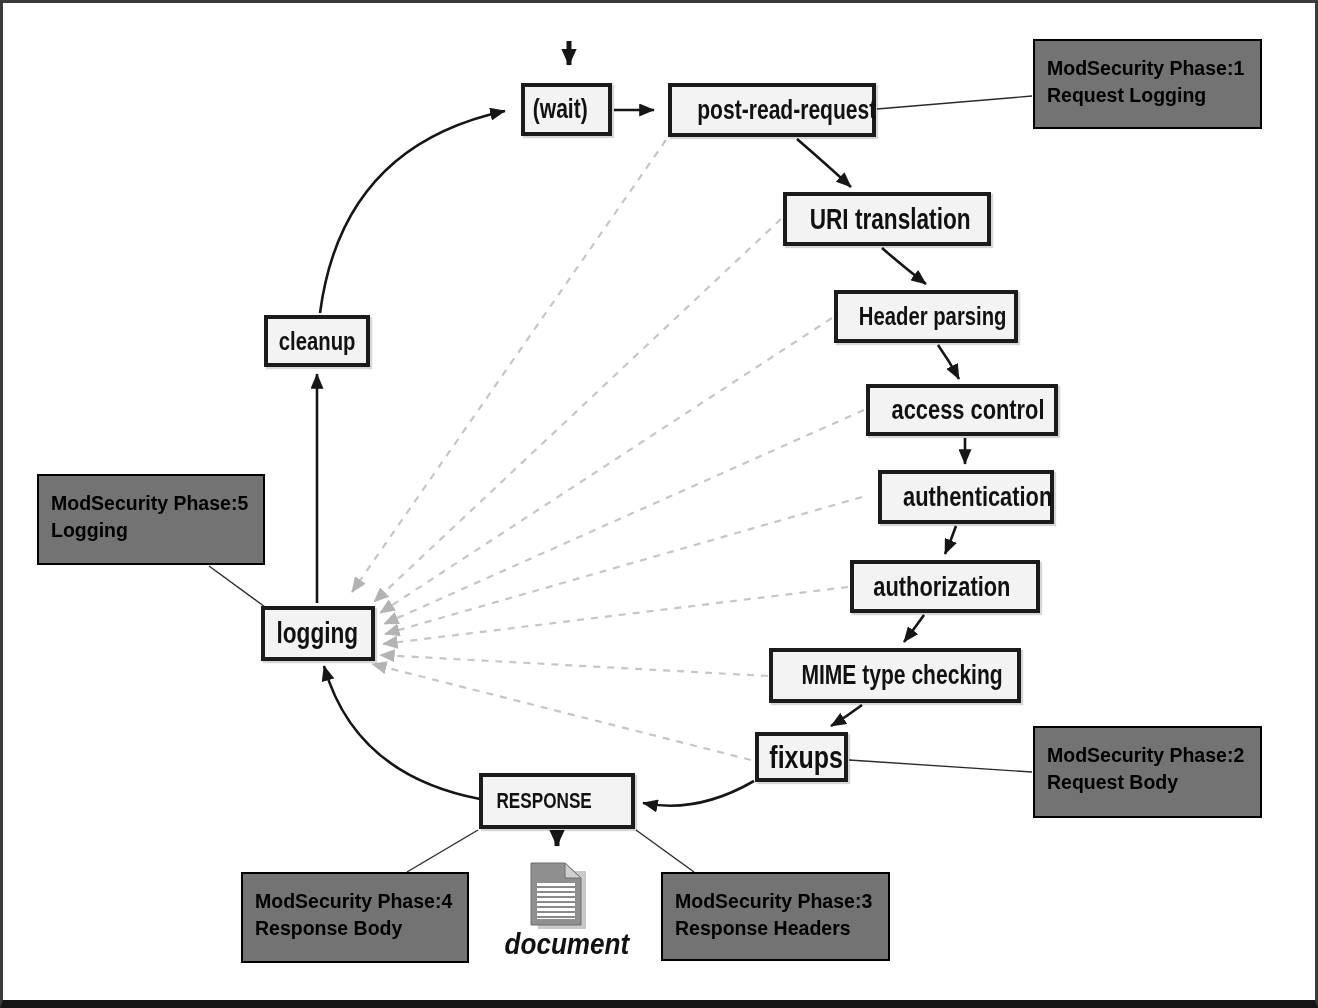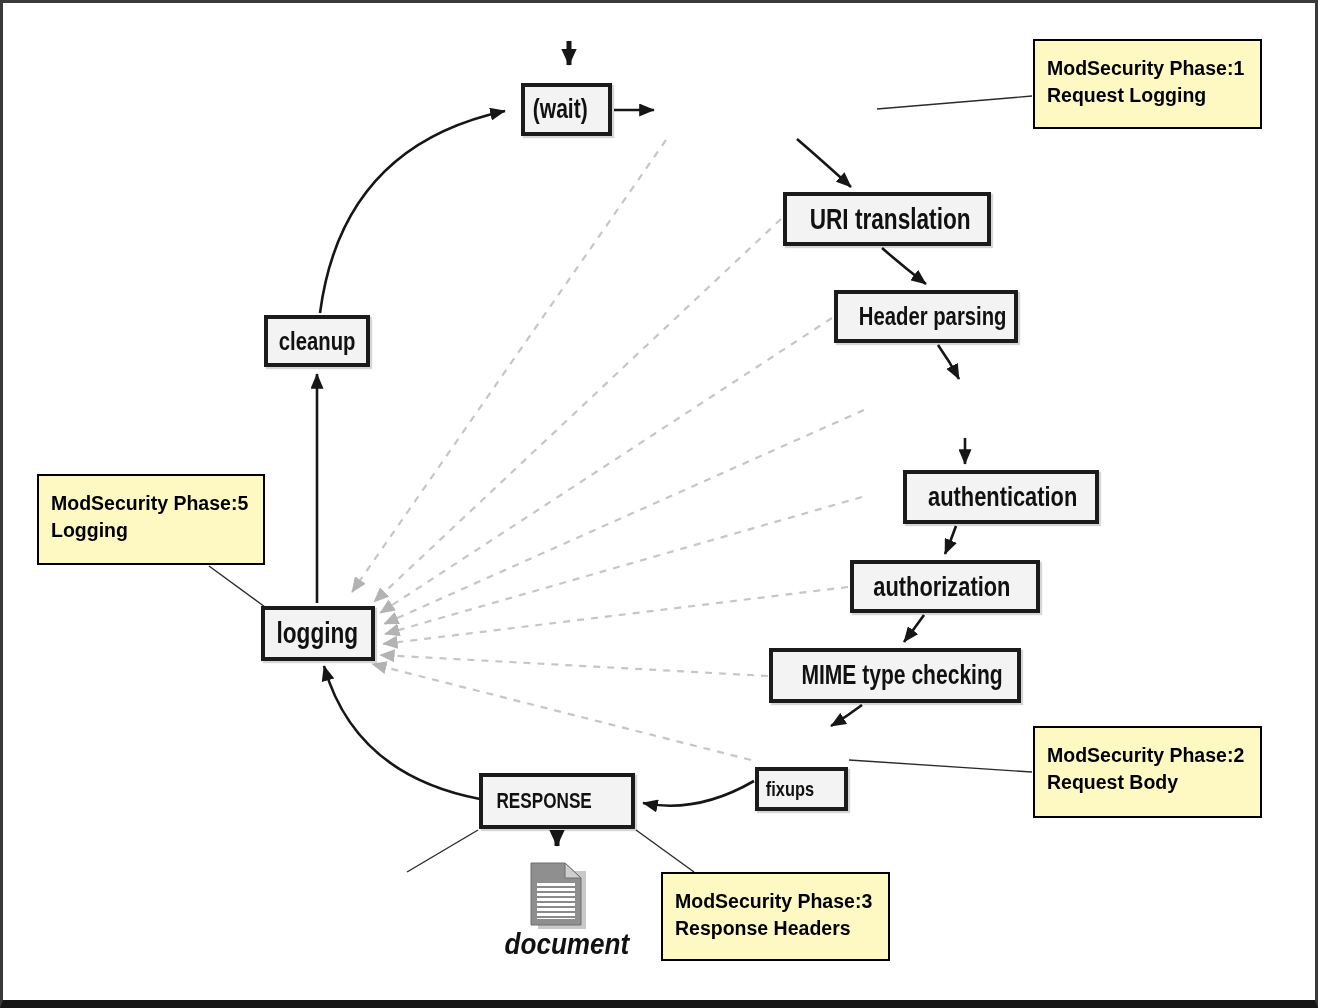--- a/index.html
+++ b/index.html
@@ -17,21 +17,21 @@
   .thin{fill:none;stroke:#2a2a2a;stroke-width:1.4}
   .dash{fill:none;stroke:var(--dashed-line,#c6c6c6);stroke-width:2.2;stroke-dasharray:7 7}
   .node{
     position:absolute;display:flex;align-items:center;justify-content:flex-start;
     background:var(--node-fill,#f3f3f3);
     border:4px solid var(--node-border,#1b1b1b);
     box-shadow:2px 2px 1px rgba(0,0,0,.16);
   }
   .nlab{font-weight:bold;white-space:nowrap;transform:scaleX(.78);color:#111}
   .ann{
-    position:absolute;background:#fef9c3;border:2px solid #000;
+    position:absolute;background:#737373;border:2px solid #000;
     padding:14px 12px 0 12px;font-weight:bold;font-size:19.5px;line-height:27px;color:#000;
   }
   .ann-right{text-align:left}
   .doc{position:absolute}
   .doc-label{
     position:absolute;font-weight:bold;font-style:italic;font-size:29px;color:#111;
     transform:scaleX(.9);width:130px;text-align:center;white-space:nowrap;
   }
 </style>
 </head>
@@ -79,36 +79,42 @@
     <path class="thin" d="M874,106 L1029,93"></path>
     <path class="thin" d="M846,757 L1029,769"></path>
     <path class="thin" d="M633,827 L691,869"></path>
     <path class="thin" d="M475,827 L404,869"></path>
     <path class="thin" d="M206,563 L262,604"></path>
   </svg>
 
   <div class="node" style="left:518px;top:80px;width:91px;height:53px;font-size:27px">
     <span class="nlab">(wait)</span>
   </div>
+  <div class="node" style="left:665px;top:80px;width:208px;height:54px;font-size:27px">
+    <span class="nlab">post-read-request</span>
+  </div>
   <div class="node" style="left:780px;top:189px;width:208px;height:54px;font-size:29px">
     <span class="nlab">URI translation</span>
   </div>
   <div class="node" style="left:831px;top:287px;width:184px;height:53px;font-size:26px">
     <span class="nlab">Header parsing</span>
   </div>
-  <div class="node" style="left:900px;top:467px;width:196px;height:54px;font-size:28px">
+  <div class="node" style="left:863px;top:381px;width:192px;height:52px;font-size:28px">
+    <span class="nlab">access control</span>
+  </div>
+  <div class="node" style="left:875px;top:467px;width:176px;height:54px;font-size:28px">
     <span class="nlab">authentication</span>
   </div>
   <div class="node" style="left:847px;top:557px;width:190px;height:53px;font-size:28px">
     <span class="nlab">authorization</span>
   </div>
   <div class="node" style="left:766px;top:645px;width:252px;height:55px;font-size:27px">
     <span class="nlab">MIME type checking</span>
   </div>
-  <div class="node" style="left:752px;top:764px;width:93px;height:44px;font-size:21px">
+  <div class="node" style="left:752px;top:729px;width:93px;height:50px;font-size:32px">
     <span class="nlab">fixups</span>
   </div>
   <div class="node" style="left:476px;top:770px;width:156px;height:56px;font-size:22px">
     <span class="nlab">RESPONSE</span>
   </div>
   <div class="node" style="left:258px;top:603px;width:114px;height:55px;font-size:29px">
     <span class="nlab">logging</span>
   </div>
   <div class="node" style="left:261px;top:312px;width:106px;height:52px;font-size:26px">
     <span class="nlab">cleanup</span>
@@ -118,20 +124,24 @@
     <div>ModSecurity Phase:1</div>
     <div>Request Logging</div>
   </div>
   <div class="ann" style="left:1030px;top:723px;width:229px;height:92px">
     <div>ModSecurity Phase:2</div>
     <div>Request Body</div>
   </div>
   <div class="ann" style="left:658px;top:869px;width:229px;height:89px">
     <div>ModSecurity Phase:3</div>
     <div>Response Headers</div>
+  </div>
+  <div class="ann ann-right" style="left:238px;top:869px;width:228px;height:91px">
+    <div>ModSecurity Phase:4</div>
+    <div>Response Body</div>
   </div>
   <div class="ann ann-right" style="left:34px;top:471px;width:228px;height:91px">
     <div>ModSecurity Phase:5</div>
     <div>Logging</div>
   </div>
 
   <div class="doc" style="left:521px;top:858px">
     <svg width="68" height="72" viewBox="0 0 68 72">
       <rect x="14" y="10" width="48" height="58" fill="#c9c9c9"></rect>
       <path d="M7,2 H41 L57,17 V64 H7 Z" fill="#8f8f8f" stroke="#6f6f6f" stroke-width="1"></path>

